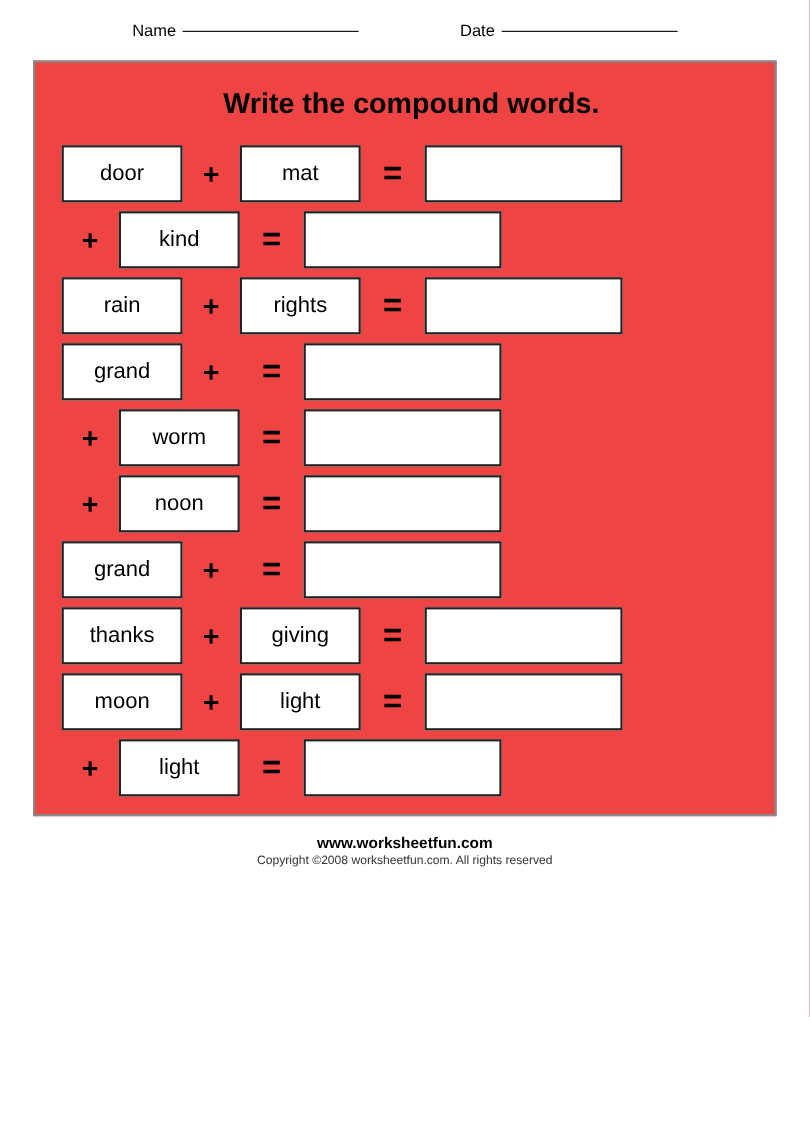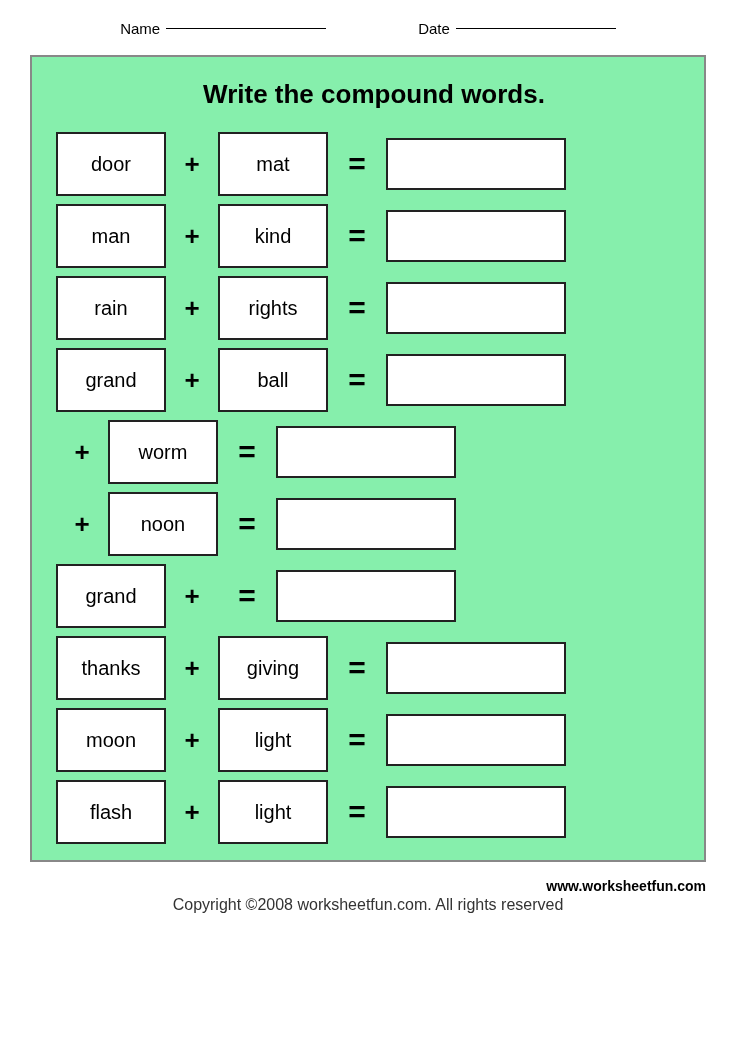--- a/index.html
+++ b/index.html
@@ -47,21 +47,21 @@
 
     .header-underline {
       display: inline-block;
       width: 160px;
       border-bottom: 1.5px solid #000;
     }
 
     .worksheet-box {
       border: 2px solid #888;
       padding: 18px 12px 16px 24px;
-      background: #86efac;
+      background: #ef4444;
     }
 
     .worksheet-title {
       text-align: center;
       font-size: 26px;
       font-weight: bold;
       margin-bottom: 22px;
       margin-top: 4px;
     }
 
@@ -73,21 +73,21 @@
 
     .word-row {
       display: flex;
       align-items: center;
       gap: 0px;
     }
 
     .word-box {
       border: 2px solid #222;
       width: 110px;
-      height: 64px;
+      height: 52px;
       display: flex;
       align-items: center;
       justify-content: center;
       font-size: 20px;
       font-weight: normal;
       background: #fff;
     }
 
     .operator {
       font-size: 26px;
@@ -107,29 +107,29 @@
 
     .answer-box {
       border: 2px solid #222;
       width: 180px;
       height: 52px;
       background: #fff;
       flex-shrink: 0;
     }
 
     .footer {
-      text-align: right;
+      text-align: center;
       margin-top: 16px;
       font-size: 14px;
       font-weight: bold;
     }
 
     .footer-sub {
       text-align: center;
-      font-size: 16px;
+      font-size: 11px;
       color: #333;
       margin-top: 2px;
     }
   </style>
 </head>
 <body>
 
 <div class="page">
 
   <div class="header-line">
@@ -148,37 +148,35 @@
 
     <div class="rows-container">
     <div class="word-row">
           <div class="word-box">door</div>
           <div class="operator">+</div>
           <div class="word-box">mat</div>
           <div class="equals">=</div>
           <div class="answer-box"></div>
         </div>
         <div class="word-row">
-          <div class="word-box">man</div>
           <div class="operator">+</div>
           <div class="word-box">kind</div>
           <div class="equals">=</div>
           <div class="answer-box"></div>
         </div>
         <div class="word-row">
           <div class="word-box">rain</div>
           <div class="operator">+</div>
           <div class="word-box">rights</div>
           <div class="equals">=</div>
           <div class="answer-box"></div>
         </div>
         <div class="word-row">
           <div class="word-box">grand</div>
           <div class="operator">+</div>
-          <div class="word-box">ball</div>
           <div class="equals">=</div>
           <div class="answer-box"></div>
         </div>
         <div class="word-row">
           <div class="operator">+</div>
           <div class="word-box">worm</div>
           <div class="equals">=</div>
           <div class="answer-box"></div>
         </div>
         <div class="word-row">
@@ -201,21 +199,20 @@
           <div class="answer-box"></div>
         </div>
         <div class="word-row">
           <div class="word-box">moon</div>
           <div class="operator">+</div>
           <div class="word-box">light</div>
           <div class="equals">=</div>
           <div class="answer-box"></div>
         </div>
         <div class="word-row">
-          <div class="word-box">flash</div>
           <div class="operator">+</div>
           <div class="word-box">light</div>
           <div class="equals">=</div>
           <div class="answer-box"></div>
         </div>
       </div>
   </div>
 
   <div class="footer">www.worksheetfun.com</div>
   <div class="footer-sub">Copyright ©2008 worksheetfun.com. All rights reserved</div>

